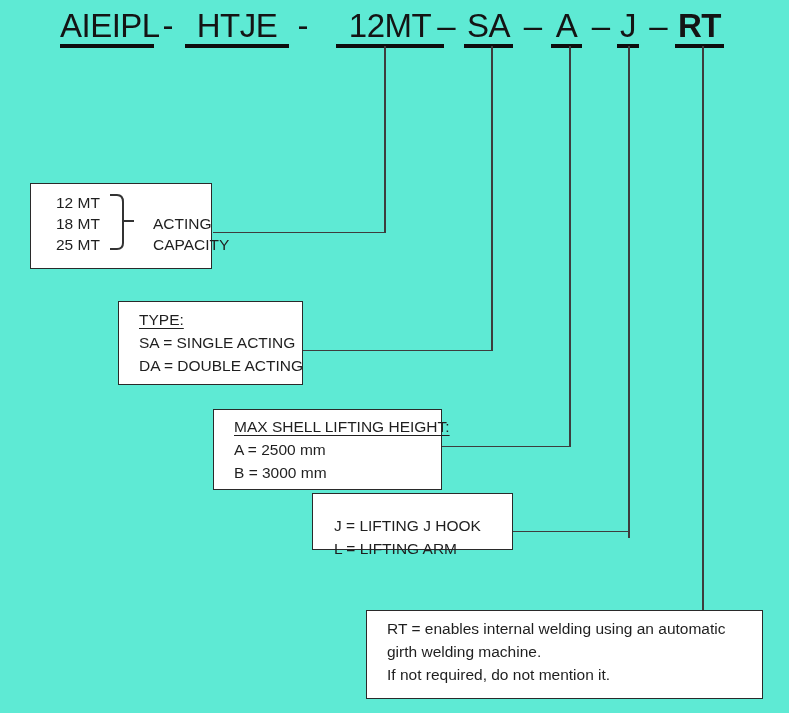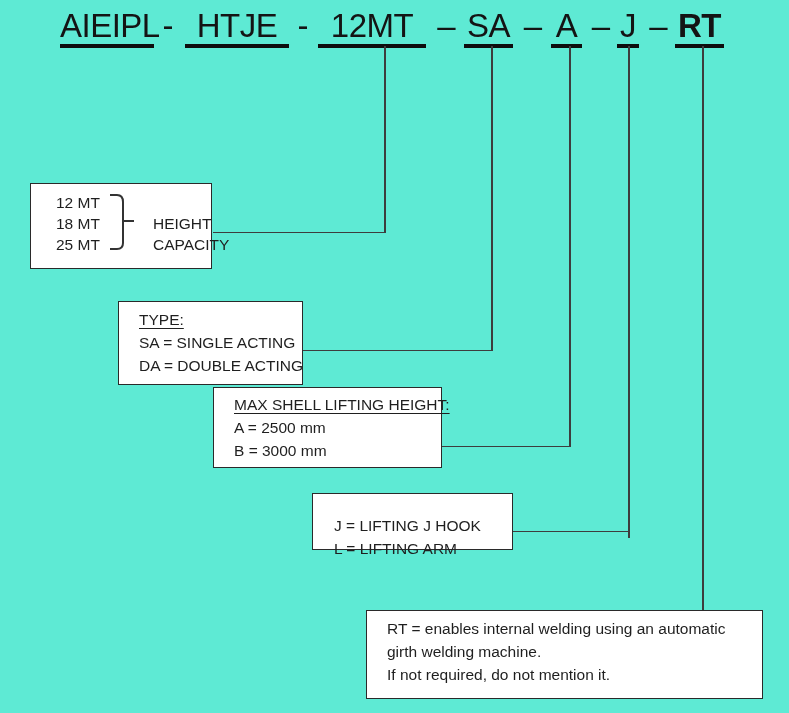--- a/index.html
+++ b/index.html
@@ -38,21 +38,21 @@
 </head>
 <body>
 
 <div class="canvas">
 
   <div>
     <span class="useg" style="left:60px;width:94px;">AIEIPL</span>
     <span class="tsep" style="left:157px;width:22px;">-</span>
     <span class="useg" style="left:185px;width:104px;">HTJE</span>
     <span class="tsep" style="left:292px;width:22px;">-</span>
-    <span class="useg" style="left:318px;width:108px;">12MT</span>
+    <span class="useg" style="left:336px;width:108px;">12MT</span>
     <span class="tsep" style="left:429px;width:35px;">–</span>
     <span class="useg" style="left:464px;width:49px;">SA</span>
     <span class="tsep" style="left:515px;width:36px;">–</span>
     <span class="useg" style="left:551px;width:31px;">A</span>
     <span class="tsep" style="left:584px;width:34px;">–</span>
     <span class="useg" style="left:617px;width:22px;">J</span>
     <span class="tsep" style="left:641px;width:35px;">–</span>
     <span class="useg" style="left:675px;width:49px;font-weight:bold;">RT</span>
   </div>
 
@@ -74,33 +74,33 @@
     <div class="cap-flex">
       <div class="cap-options">
         <div class="line">12 MT</div>
         <div class="line">18 MT</div>
         <div class="line">25 MT</div>
       </div>
       <svg class="cap-brace" width="28" height="58" viewBox="0 0 28 58">
         <path d="M2 3 L9 3 Q15 3 15 10 L15 51 Q15 57 9 57 L2 57 M15 29 L26 29" transform="translate(0,-2)" fill="none" stroke="#333333" stroke-width="2"></path>
       </svg>
       <div class="cap-labels">
-        <div class="line">HEIGHT</div>
+        <div class="line">ACTING</div>
         <div class="line">CAPACITY</div>
       </div>
     </div>
   </div>
 
   <div class="cbox" style="left:118px;top:301px;width:185px;height:84px;padding:6px 0 0 11px;">
     <div class="line"><span class="heading">TYPE:</span></div>
     <div class="line">SA = SINGLE ACTING</div>
     <div class="line">DA = DOUBLE ACTING</div>
   </div>
 
-  <div class="cbox" style="left:213px;top:387px;width:229px;height:81px;padding:5px 0 0 11px;">
+  <div class="cbox" style="left:213px;top:409px;width:229px;height:81px;padding:5px 0 0 11px;">
     <div class="line"><span class="heading">MAX SHELL LIFTING HEIGHT:</span></div>
     <div class="line">A = 2500 mm</div>
     <div class="line">B = 3000 mm</div>
   </div>
 
   <div class="cbox" style="left:312px;top:493px;width:201px;height:57px;padding:20px 0 0 12px;">
     <div class="line">J = LIFTING J HOOK</div>
     <div class="line">L = LIFTING ARM</div>
   </div>
 

